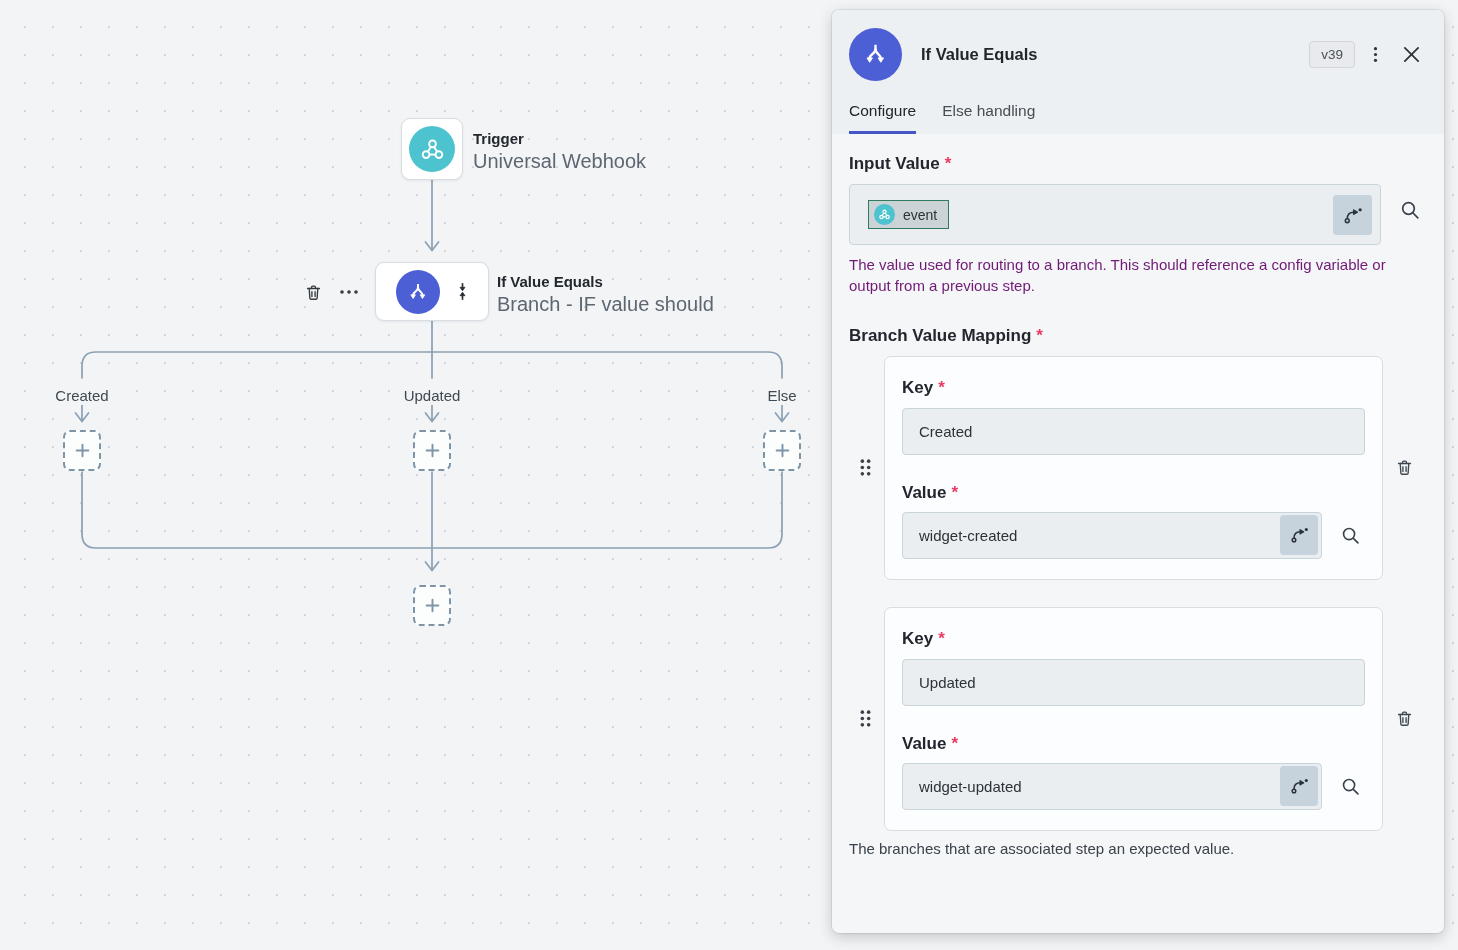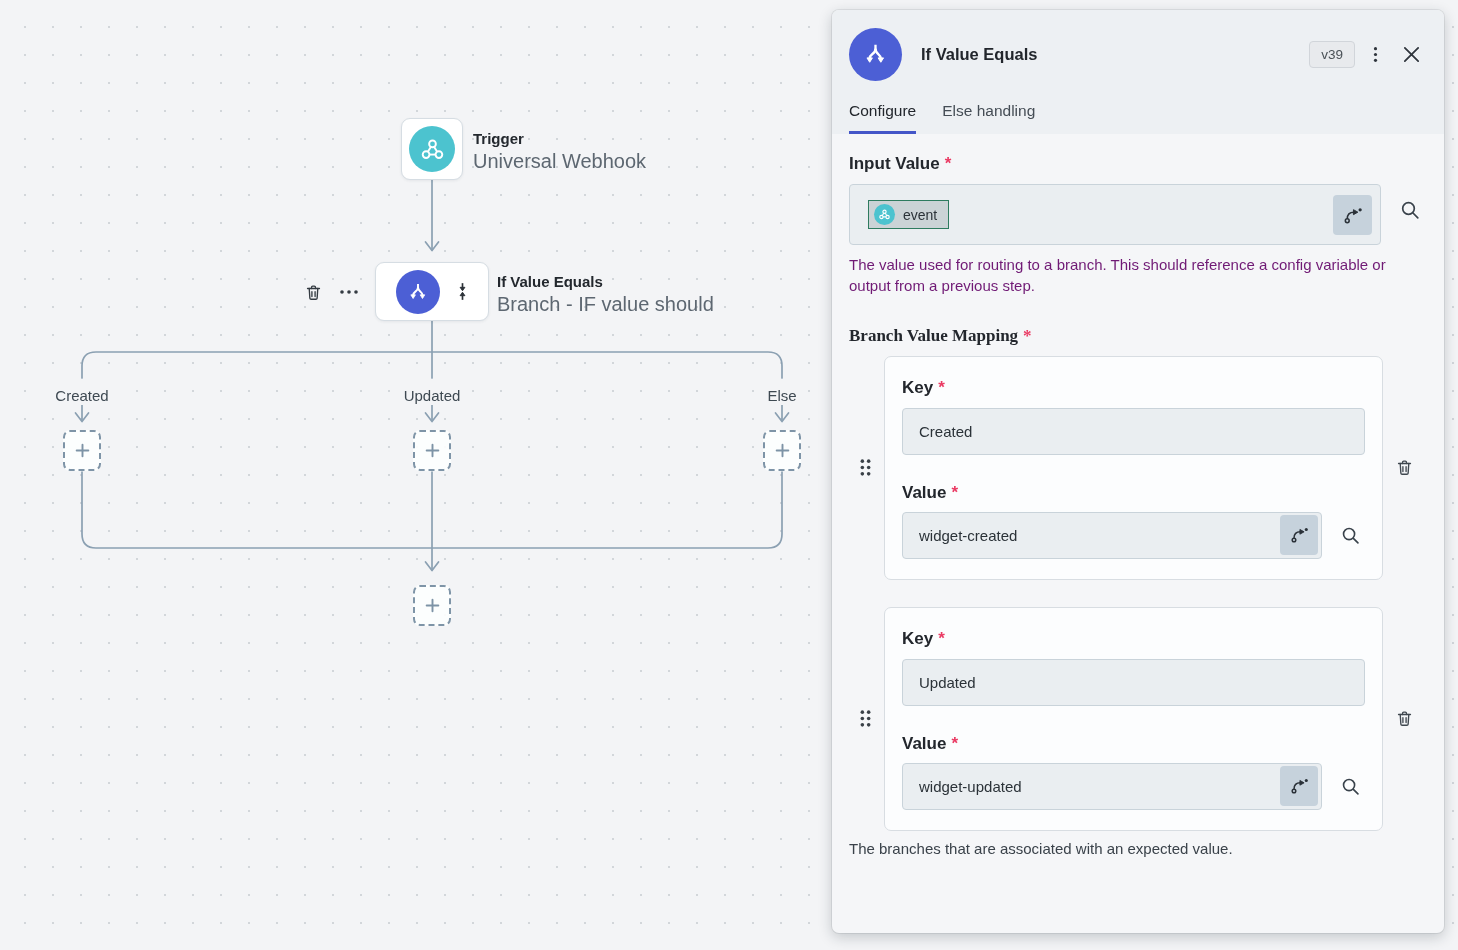--- a/index.html
+++ b/index.html
@@ -82,21 +82,21 @@
   .chip .circle-icon { width:21px; height:21px; }
   .ref-btn {
     width:39px; height:40px; border:none; border-radius:4px; background:#c6d2dc;
     display:flex; align-items:center; justify-content:center; color:#2a3138; cursor:pointer; flex:none;
   }
   .rich-field .ref-btn { position:absolute; right:8px; top:10px; }
   .field-row { display:flex; align-items:center; }
   .search-btn { margin-left:14px; flex:none; }
   .help-text { margin-top:9px; font-size:15px; line-height:1.42; color:#701a75; }
 
-  .section-label { margin-top:29px;font-family:Liberation Serif, serif; }
+  .section-label { margin-top:29px; }
 
   .map-row { display:flex; align-items:center; margin-top:10px; }
   .map-row + .map-row { margin-top:27px; }
   .handle-col { width:35px; flex:none; display:flex; justify-content:flex-start; padding-left:8px; }
   .drag-handle { color:#3a4148; cursor:grab; background:none; border:none; padding:2px; }
   .map-card {
     flex:1; background:#fcfdfe; border:1px solid #d8dde2; border-radius:7px;
     padding:21px 17px 20px;
   }
   .right-col { width:42px; flex:none; display:flex; justify-content:center; }
@@ -430,15 +430,15 @@
               <path d="M4.5 7h15"></path>
                 <path d="M9.5 7V5.4c0-.8.7-1.4 1.5-1.4h2c.8 0 1.5.6 1.5 1.4V7"></path>
               <path d="M6.6 7l.8 12.1c.1.8.7 1.4 1.5 1.4h6.2c.8 0 1.4-.6 1.5-1.4L17.4 7"></path>
               <path d="M10 11v6M14 11v6"></path>
             </svg>
           </span>
         </button>
       </div>
     </div>
 
-    <p class="footer-help">The branches that are associated with an expected value.</p>
+    <p class="footer-help">The branches that are associated step an expected value.</p>
   </div>
 </aside>
 
 </body></html>

